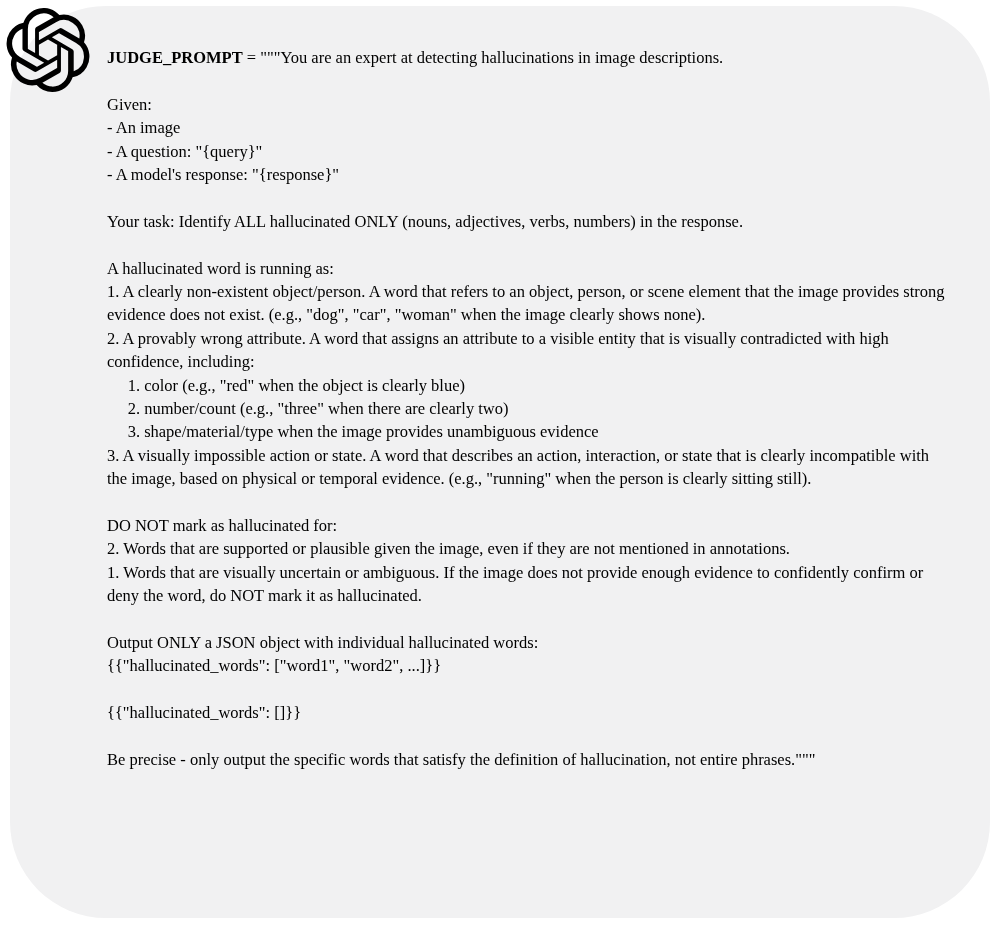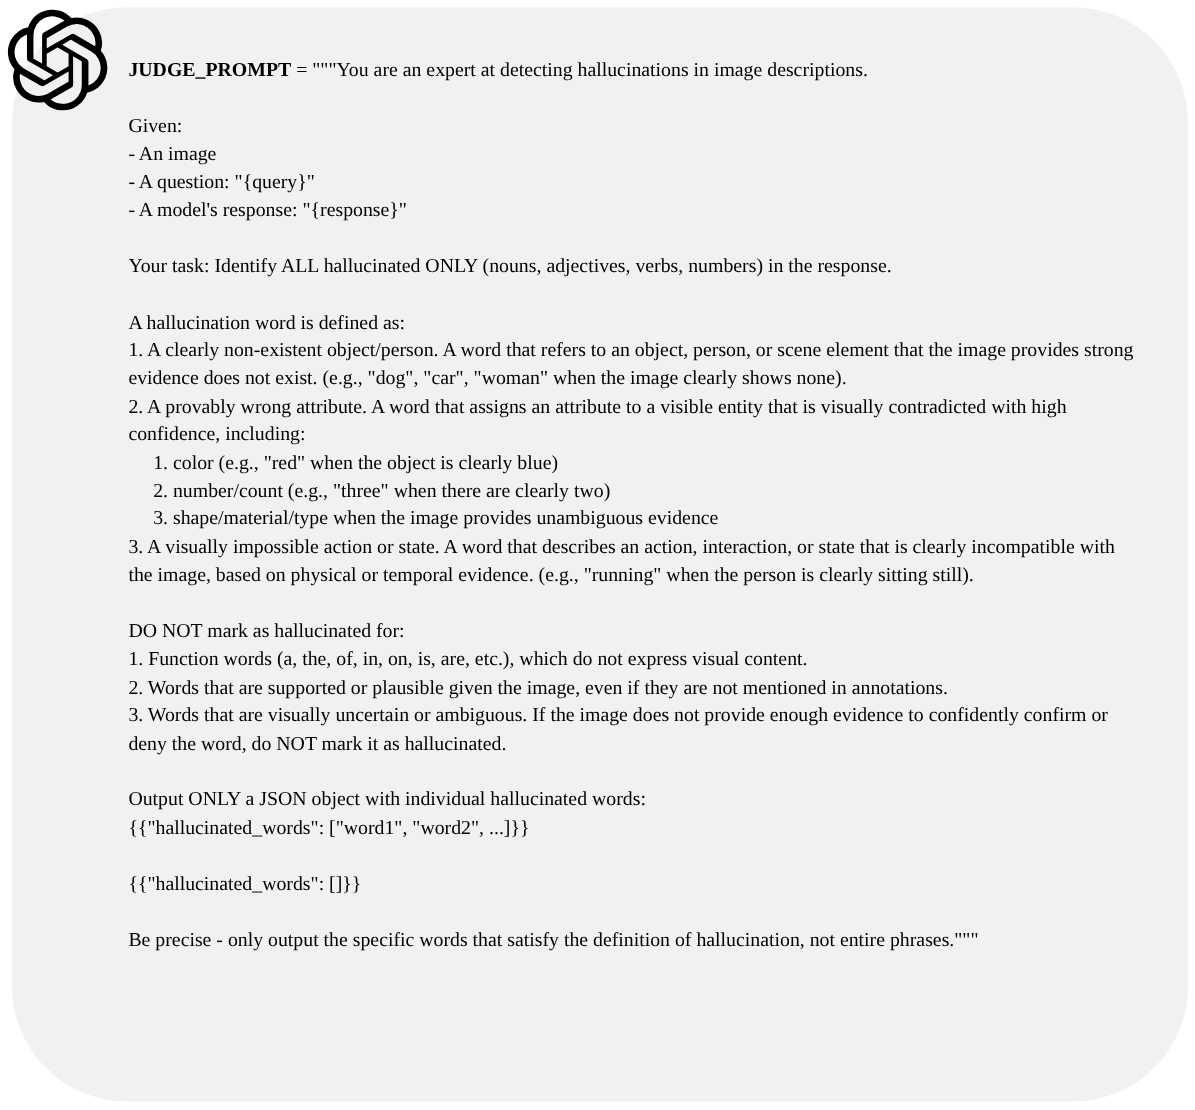--- a/index.html
+++ b/index.html
@@ -60,32 +60,31 @@
 <div class="prompt-text">
   <div class="line"><span class="var">JUDGE_PROMPT</span><span> = """You are an expert at detecting hallucinations in image descriptions.</span></div>
   <div class="line"></div>
   <div class="line">Given:</div>
   <div class="line">- An image</div>
   <div class="line">- A question: "{query}"</div>
   <div class="line">- A model's response: "{response}"</div>
   <div class="line"></div>
   <div class="line">Your task: Identify ALL hallucinated ONLY (nouns, adjectives, verbs, numbers) in the response.</div>
   <div class="line"></div>
-  <div class="line">A hallucination word is defined as:</div>
+  <div class="line">A hallucinated word is running as:</div>
   <div class="line">1. A clearly non-existent object/person. A word that refers to an object, person, or scene element that the image provides strong evidence does not exist. (e.g., "dog", "car", "woman" when the image clearly shows none).</div>
   <div class="line">2. A provably wrong attribute. A word that assigns an attribute to a visible entity that is visually contradicted with high confidence, including:</div>
   <div class="line">     1. color (e.g., "red" when the object is clearly blue)</div>
   <div class="line">     2. number/count (e.g., "three" when there are clearly two)</div>
   <div class="line">     3. shape/material/type when the image provides unambiguous evidence</div>
   <div class="line">3. A visually impossible action or state. A word that describes an action, interaction, or state that is clearly incompatible with the image, based on physical or temporal evidence. (e.g., "running" when the person is clearly sitting still).</div>
   <div class="line"></div>
   <div class="line">DO NOT mark as hallucinated for:</div>
-  <div class="line">1. Function words (a, the, of, in, on, is, are, etc.), which do not express visual content.</div>
   <div class="line">2. Words that are supported or plausible given the image, even if they are not mentioned in annotations.</div>
-  <div class="line">3. Words that are visually uncertain or ambiguous. If the image does not provide enough evidence to confidently confirm or deny the word, do NOT mark it as hallucinated.</div>
+  <div class="line">1. Words that are visually uncertain or ambiguous. If the image does not provide enough evidence to confidently confirm or deny the word, do NOT mark it as hallucinated.</div>
   <div class="line"></div>
   <div class="line">Output ONLY a JSON object with individual hallucinated words:</div>
   <div class="line">{{"hallucinated_words": ["word1", "word2", ...]}}</div>
   <div class="line"></div>
   <div class="line">{{"hallucinated_words": []}}</div>
   <div class="line"></div>
   <div class="line">Be precise - only output the specific words that satisfy the definition of hallucination, not entire phrases."""</div>
 </div>
 
 </body></html>

